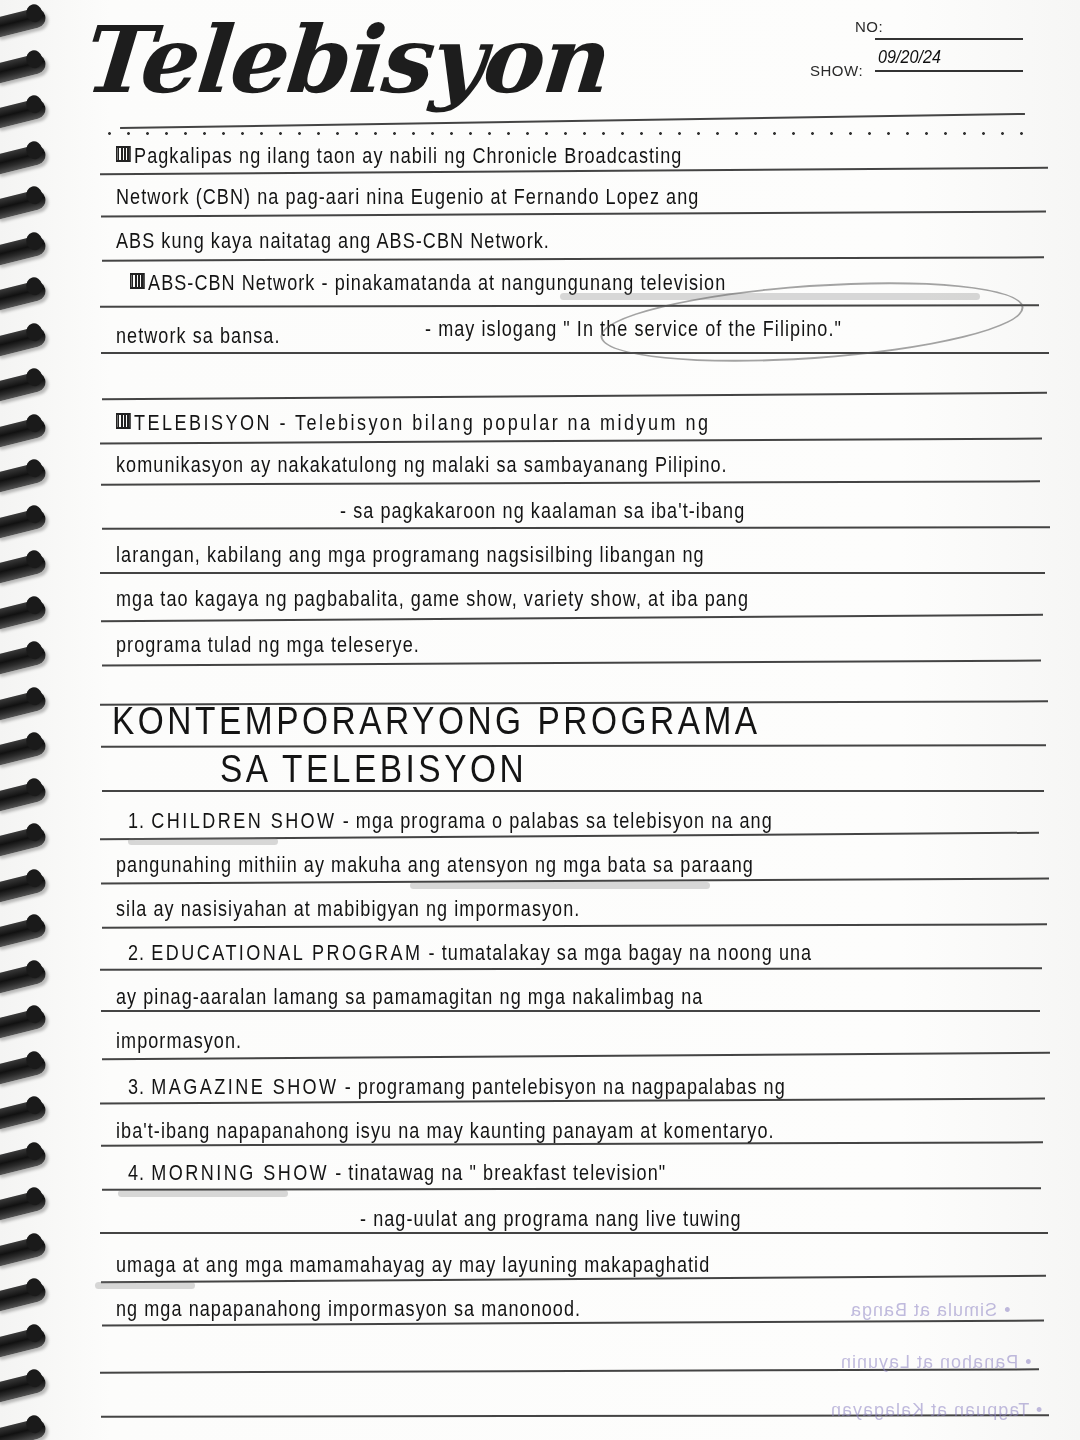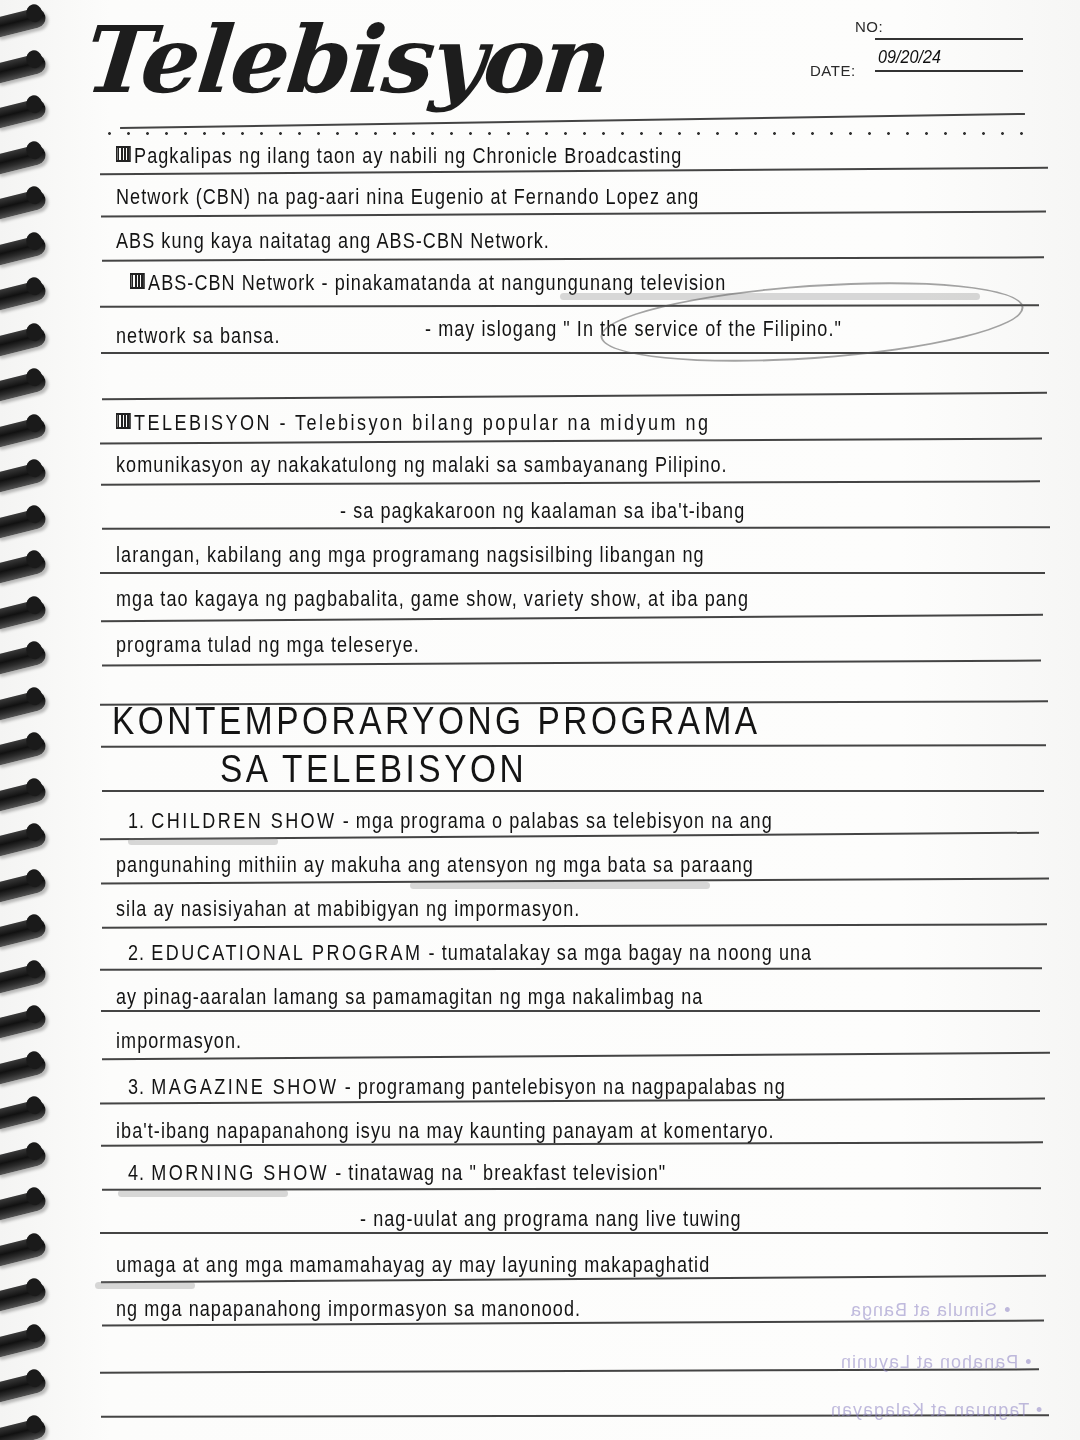--- a/index.html
+++ b/index.html
@@ -120,21 +120,21 @@
       <div class="ring" style="top: 1286px;"></div>
       <div class="ring" style="top: 1331.5px;"></div>
       <div class="ring" style="top: 1377px;"></div>
       <div class="ring" style="top: 1422.5px;"></div>
     </div>
 
   <div class="title">Telebisyon</div>
   <span class="meta-label" style="left:810px;top:18px;margin-left:45px;">NO:</span>
   <div class="meta-line" style="left:875px;top:38px;width:148px;"></div>
   <span class="meta-value" style="left:880px;top:14px;"></span>
-  <span class="meta-label" style="left:810px;top:62px;">DATE:</span>
+  <span class="meta-label" style="left:810px;top:62px;">SHOW:</span>
   <div class="meta-line" style="left:875px;top:70px;width:148px;"></div>
   <span class="meta-value" style="left:878px;top:46px;">09/20/24</span>
 
   <div class="rule" style="top:120px;left:120px;width:905px;transform:rotate(-0.9deg);"></div>
   <div class="dots"></div>
 
   <div id="rules">
       <div class="rule" style="top: 170px; left: 100px; width: 948px; transform: rotate(-0.4deg);"></div>
       <div class="rule" style="top: 213px; left: 101px; width: 945px; transform: rotate(-0.3deg);"></div>
       <div class="rule" style="top: 258px; left: 102px; width: 942px; transform: rotate(-0.2deg);"></div>

